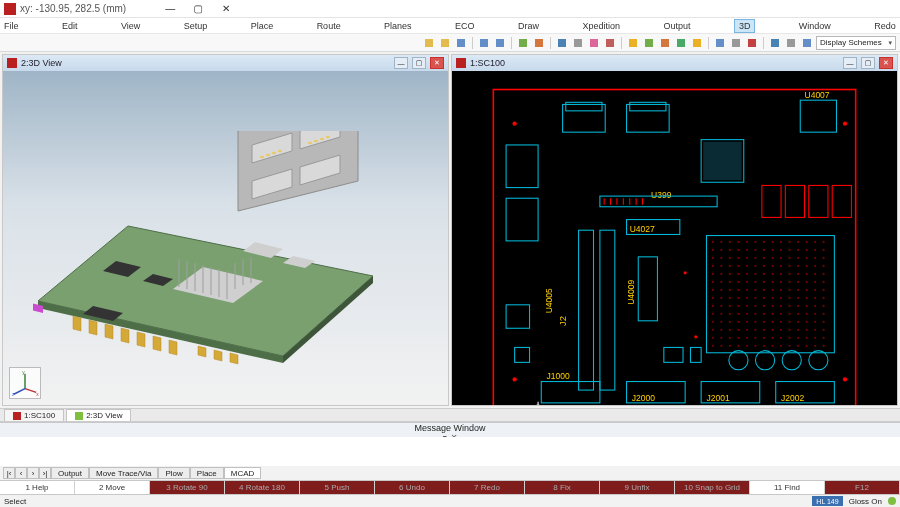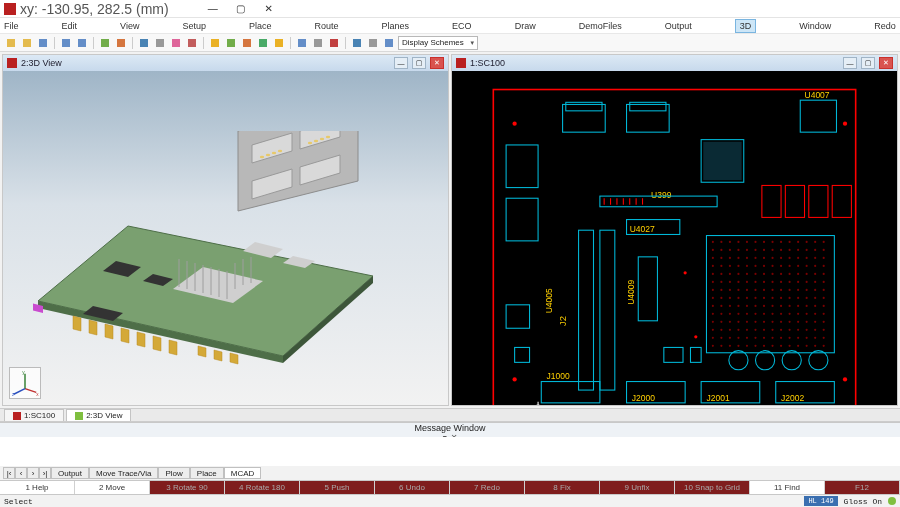--- a/index.html
+++ b/index.html
@@ -2,32 +2,32 @@
 <html><head>
 <meta charset="utf-8">
 <style>
   * { box-sizing: border-box; margin: 0; padding: 0; }
   html, body { width: 900px; height: 507px; font-family: "Segoe UI", Tahoma, sans-serif; font-size: 10px; color: #222; background: #fff; overflow: hidden; }
 
   
   .titlebar { height: 18px; background: #fff; display: flex; align-items: center; padding: 0 4px; border-bottom: 1px solid #e4e4e4; }
   .titlebar .app-icon { width: 12px; height: 12px; background: #b92020; margin-right: 4px; }
   .titlebar .title-text { flex: 1; font-size: 9px; color: #333; white-space: nowrap; overflow: hidden; }
-  .titlebar .coord { font-size: 14px; color: #555; margin-right: 30px; }
+  .titlebar .coord { font-size: 10px; color: #555; margin-right: 30px; }
   .titlebar .win-controls { display: flex; gap: 0; }
   .titlebar .win-btn { width: 28px; height: 16px; display: flex; align-items: center; justify-content: center; font-size: 10px; color: #333; }
   .titlebar .win-btn.close { color: #333; }
 
   
   .menubar { height: 16px; display: flex; align-items: center; padding: 0 4px; gap: 10px; background: #fff; border-bottom: 1px solid #e8e8e8; justify-content: space-between; }
   .menubar .mi { font-size: 9px; color: #333; cursor: default; }
   .menubar .mi.active { background: #cde6f7; padding: 1px 4px; border: 1px solid #7ab5e0; }
 
   
-  .toolbar { height: 18px; display: flex; align-items: center; padding: 0 4px; gap: 2px; background: #f8f8f8; border-bottom: 1px solid #d9d9d9; }
+  .toolbar { height: 18px; display: flex; align-items: center; padding: 0 4px; gap: 2px; background: #f8f8f8; border-bottom: 1px solid #d9d9d9; justify-content: flex-end; }
   .tool { width: 14px; height: 14px; border: 1px solid transparent; display: flex; align-items: center; justify-content: center; }
   .tool svg { width: 10px; height: 10px; }
   .tool-sep { width: 1px; height: 12px; background: #ccc; margin: 0 2px; }
   .scheme-dd { width: 80px; height: 14px; border: 1px solid #b8b8b8; background: #fff; font-size: 8px; padding: 0 3px; display: flex; align-items: center; justify-content: space-between; }
   .scheme-dd .chev { font-size: 7px; color: #555; }
 
   
   .workspace { height: 356px; background: #f2f2f2; display: flex; padding: 2px; gap: 2px; position: relative; }
   .pane { flex: 1; background: #fff; display: flex; flex-direction: column; border: 1px solid #c8c8c8; }
   .pane-title { height: 16px; background: linear-gradient(#dce9f5,#c7d9ec); display: flex; align-items: center; padding: 0 4px; gap: 4px; font-size: 9px; }
@@ -65,21 +65,21 @@
   .bt.active { background: #fff; }
   .bt.nav { width: 12px; justify-content: center; padding: 0; }
 
   
   .fnstrip { height: 14px; display: flex; border-top: 1px solid #c8c8c8; }
   .fncell { flex: 1; border-right: 1px solid #d0d0d0; display: flex; align-items: center; justify-content: center; font-size: 8px; color: #555; background: #7f1d1d; }
   .fncell.dim { color: #aaa; }
   .fncell:first-child, .fncell:nth-child(2), .fncell:nth-child(11) { background: #fff; color: #333; }
 
   
-  .statusbar { height: 13px; background: #f2f2f2; display: flex; align-items: center; padding: 0 4px; font-size: 8px; border-top: 1px solid #c8c8c8; justify-content: space-between; font-family: Liberation Mono, monospace; }
+  .statusbar { height: 13px; background: #f2f2f2; display: flex; align-items: center; padding: 0 4px; font-size: 8px; border-top: 1px solid #c8c8c8; justify-content: space-between; }
   .statusbar .right { display: flex; align-items: center; gap: 6px; }
   .statusbar .badge { background: #3a6fb0; color: #fff; padding: 0 4px; height: 10px; display: flex; align-items: center; font-size: 7px; }
   .statusbar .dot { width: 8px; height: 8px; border-radius: 50%; background: #7fbf3f; }
 </style>
 </head>
 <body>
 
 <div class="titlebar">
   <div class="app-icon"></div>
   <div class="coord">xy: -130.95, 282.5 (mm)</div>
@@ -93,21 +93,21 @@
 <div class="menubar" id="menubar">
     <span class="mi">File</span>
     <span class="mi">Edit</span>
     <span class="mi">View</span>
     <span class="mi">Setup</span>
     <span class="mi">Place</span>
     <span class="mi">Route</span>
     <span class="mi">Planes</span>
     <span class="mi">ECO</span>
     <span class="mi">Draw</span>
-    <span class="mi">DemoFiles</span>
+    <span class="mi">Xpedition</span>
     <span class="mi">Output</span>
     <span class="mi active">3D</span>
     <span class="mi">Window</span>
     <span class="mi">Redo</span>
   </div>
 
 <div class="toolbar" id="toolbar">
 
 <div class="tool">
       <svg viewBox="0 0 10 10">

